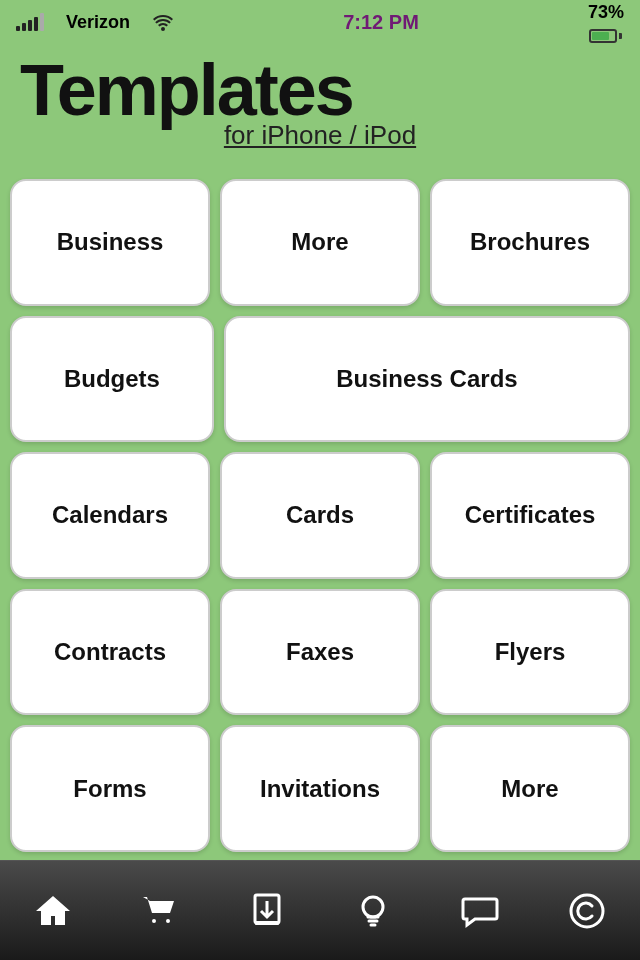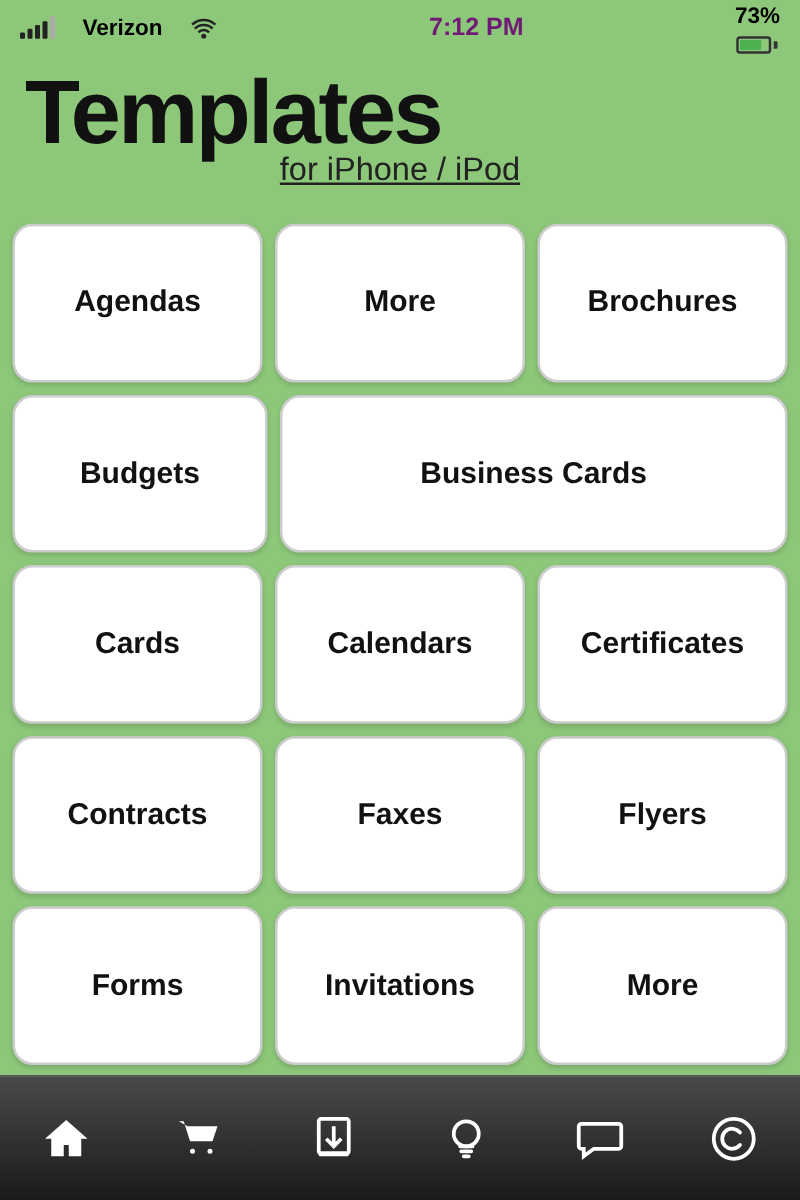--- a/index.html
+++ b/index.html
@@ -219,33 +219,33 @@
 </div>
 
 <div class="header">
   <div class="header-title">Templates</div>
   <div class="header-subtitle">for iPhone / iPod</div>
 </div>
 
 <div class="grid">
 
   <div class="grid-row">
-    <div class="grid-btn">Agendas</div>
+    <div class="grid-btn">Business</div>
     <div class="grid-btn">More</div>
     <div class="grid-btn">Brochures</div>
   </div>
 
   <div class="grid-row">
     <div class="grid-btn">Budgets</div>
     <div class="grid-btn wide">Business Cards</div>
   </div>
 
   <div class="grid-row">
+    <div class="grid-btn">Calendars</div>
     <div class="grid-btn">Cards</div>
-    <div class="grid-btn">Calendars</div>
     <div class="grid-btn">Certificates</div>
   </div>
 
   <div class="grid-row">
     <div class="grid-btn">Contracts</div>
     <div class="grid-btn">Faxes</div>
     <div class="grid-btn">Flyers</div>
   </div>
 
   <div class="grid-row">

